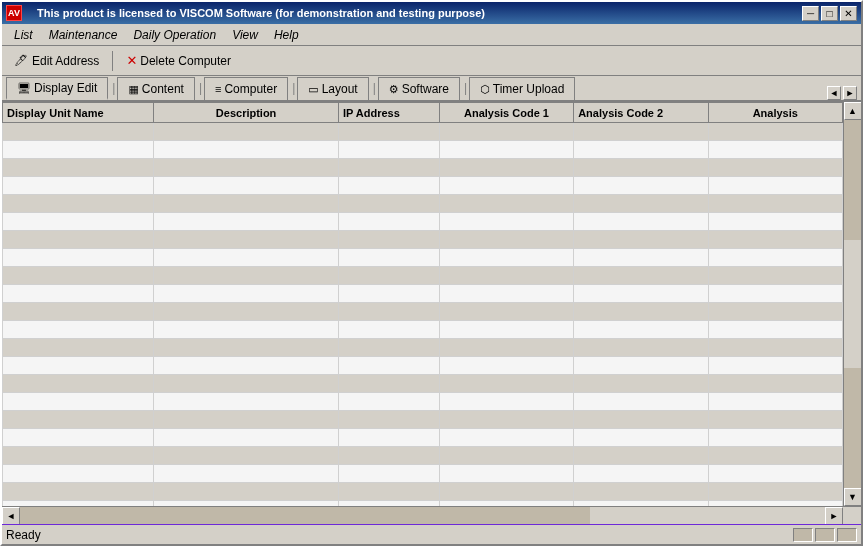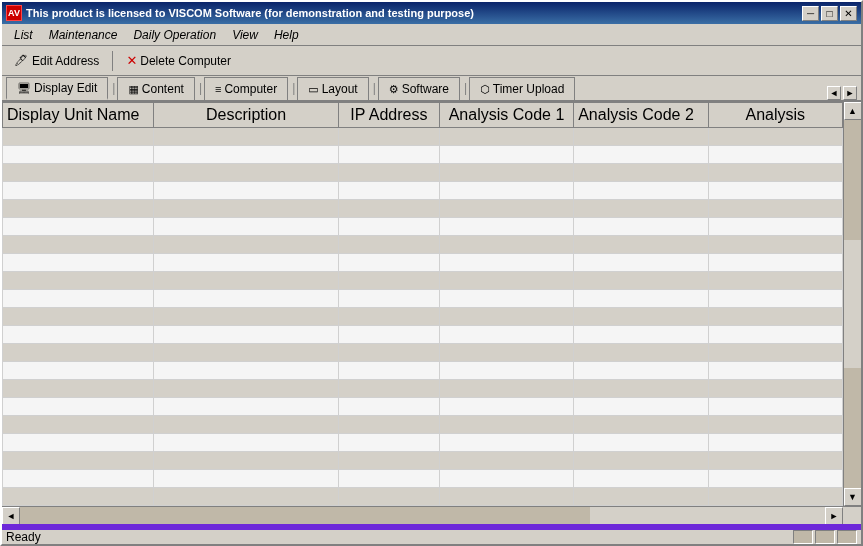--- a/index.html
+++ b/index.html
@@ -19,21 +19,21 @@
       height: 22px;
       display: flex;
       align-items: center;
       justify-content: space-between;
       padding: 0 4px;
       user-select: none;
     }
     .title-bar-left {
       display: flex;
       align-items: center;
-      gap: 4px;
+      gap: 15px;
       font-size: 11px;
       font-weight: bold;
     }
     .title-bar-icon {
       width: 16px;
       height: 16px;
       background: #cc0000;
       border: 1px solid #ff4444;
       display: flex;
       align-items: center;
@@ -187,22 +187,22 @@
     .data-table {
       width: 100%;
       border-collapse: collapse;
       table-layout: fixed;
     }
     .data-table th {
       background: #d4d0c8;
       border: 1px solid #808080;
       padding: 3px 4px;
       text-align: left;
-      font-weight: normal;
-      font-size: 16px;
+      font-weight: bold;
+      font-size: 11px;
       height: 20px;
     }
     .data-table td {
       border: 1px solid #d0d0d0;
       padding: 2px 4px;
       height: 18px;
       font-size: 12px;
     }
     .data-table tr:nth-child(even) td {
       background: #f5f5f5;
@@ -259,21 +259,21 @@
       width: 18px;
       height: 18px;
       background: #d4d0c8;
       flex-shrink: 0;
     }
 
     
     .status-bar {
       height: 20px;
       background: #d4d0c8;
-      border-top: 6px solid #6d28d9;
+      border-top: 1px solid #6d28d9;
       display: flex;
       align-items: center;
       padding: 0 4px;
       font-size: 12px;
     }
     .status-text {
       flex: 1;
     }
     .status-indicators {
       display: flex;
@@ -377,21 +377,21 @@
     </div>
   </div>
 
   <div style="display:flex; flex:1; overflow:hidden;">
     <div class="table-container">
       <table class="data-table">
         <thead>
           <tr>
             <th style="width:18%">Display Unit Name</th>
             <th style="width:22%; text-align:center">Description</th>
-            <th style="width:12%; text-align:center">IP Address</th>
+            <th style="width:12%; text-align:left">IP Address</th>
             <th style="width:16%; text-align:center">Analysis Code 1</th>
             <th style="width:16%; text-align:left">Analysis Code 2</th>
             <th style="width:16%; text-align:center">Analysis</th>
           </tr>
         </thead>
         <tbody>
 
           <tr>
               <td></td>
               <td></td>

